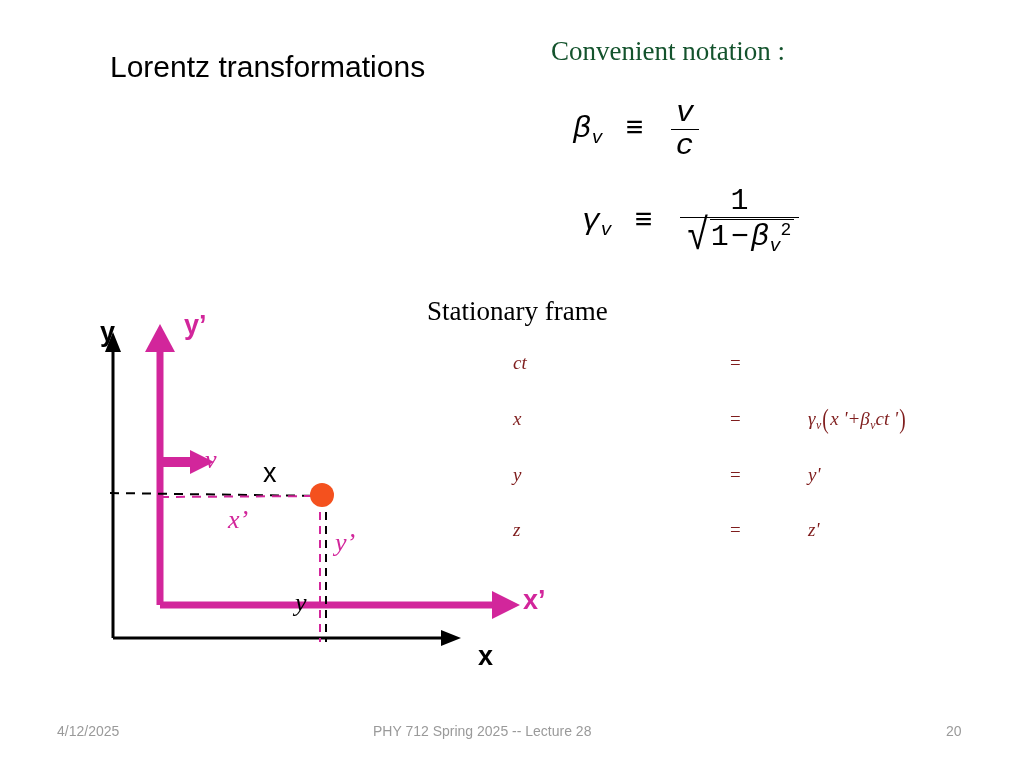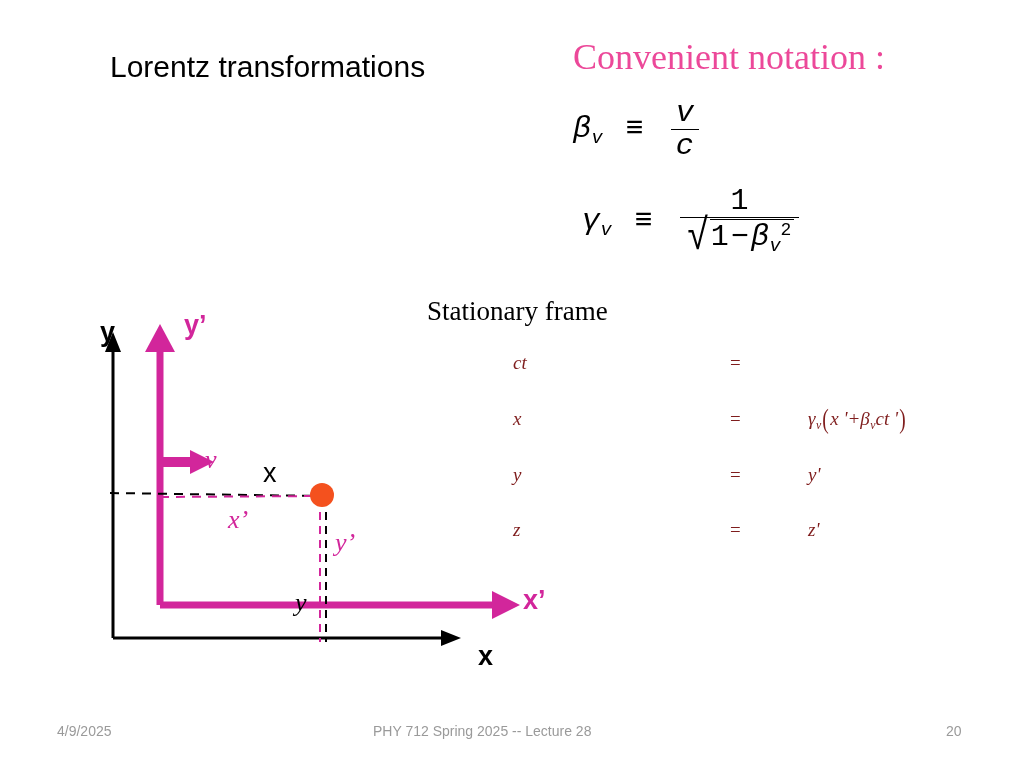--- a/index.html
+++ b/index.html
@@ -29,25 +29,25 @@
     top: 50px;
     font-family: "Liberation Sans", sans-serif;
     font-size: 30px;
     color: #000000;
     white-space: nowrap;
   }
 
   
   .notation-head {
     position: absolute;
-    left: 573px;
+    left: 551px;
     top: 36px;
     font-family: "Liberation Serif", serif;
-    font-size: 36px;
-    color: #ec4899;
+    font-size: 27px;
+    color: #14532d;
     white-space: nowrap;
   }
 
   .mathrow {
     position: absolute;
     font-family: Liberation Mono, monospace;
     color: #000000;
     white-space: nowrap;
   }
   .mi { font-style: italic; }
@@ -278,17 +278,17 @@
     <div class="lbl lbl-magenta-bold" style="left:104px; top:10px; color:#d2269b;">y’</div>
     <div class="lbl lbl-serif-italic-magenta" style="left:125px; top:145px; color:#d2269b;">v</div>
     <div class="lbl lbl-black-bold" style="left:183px; top:158px; font-weight:normal;">x</div>
     <div class="lbl lbl-serif-italic-magenta" style="left:148px; top:205px; color:#d2269b;">x’</div>
     <div class="lbl lbl-serif-italic-magenta" style="left:255px; top:228px; color:#d2269b;">y’</div>
     <div class="lbl lbl-serif-italic" style="left:215px; top:288px;">y</div>
     <div class="lbl lbl-magenta-bold" style="left:443px; top:285px; color:#d2269b;">x’</div>
     <div class="lbl lbl-black-bold" style="left:398px; top:341px;">x</div>
   </div>
 
-  <div class="footer-item footer-date">4/9/2025</div>
+  <div class="footer-item footer-date">4/12/2025</div>
   <div class="footer-item footer-center">PHY 712  Spring 2025 -- Lecture 28</div>
   <div class="footer-item footer-page">20</div>
 
 </div>
 
 </body></html>

